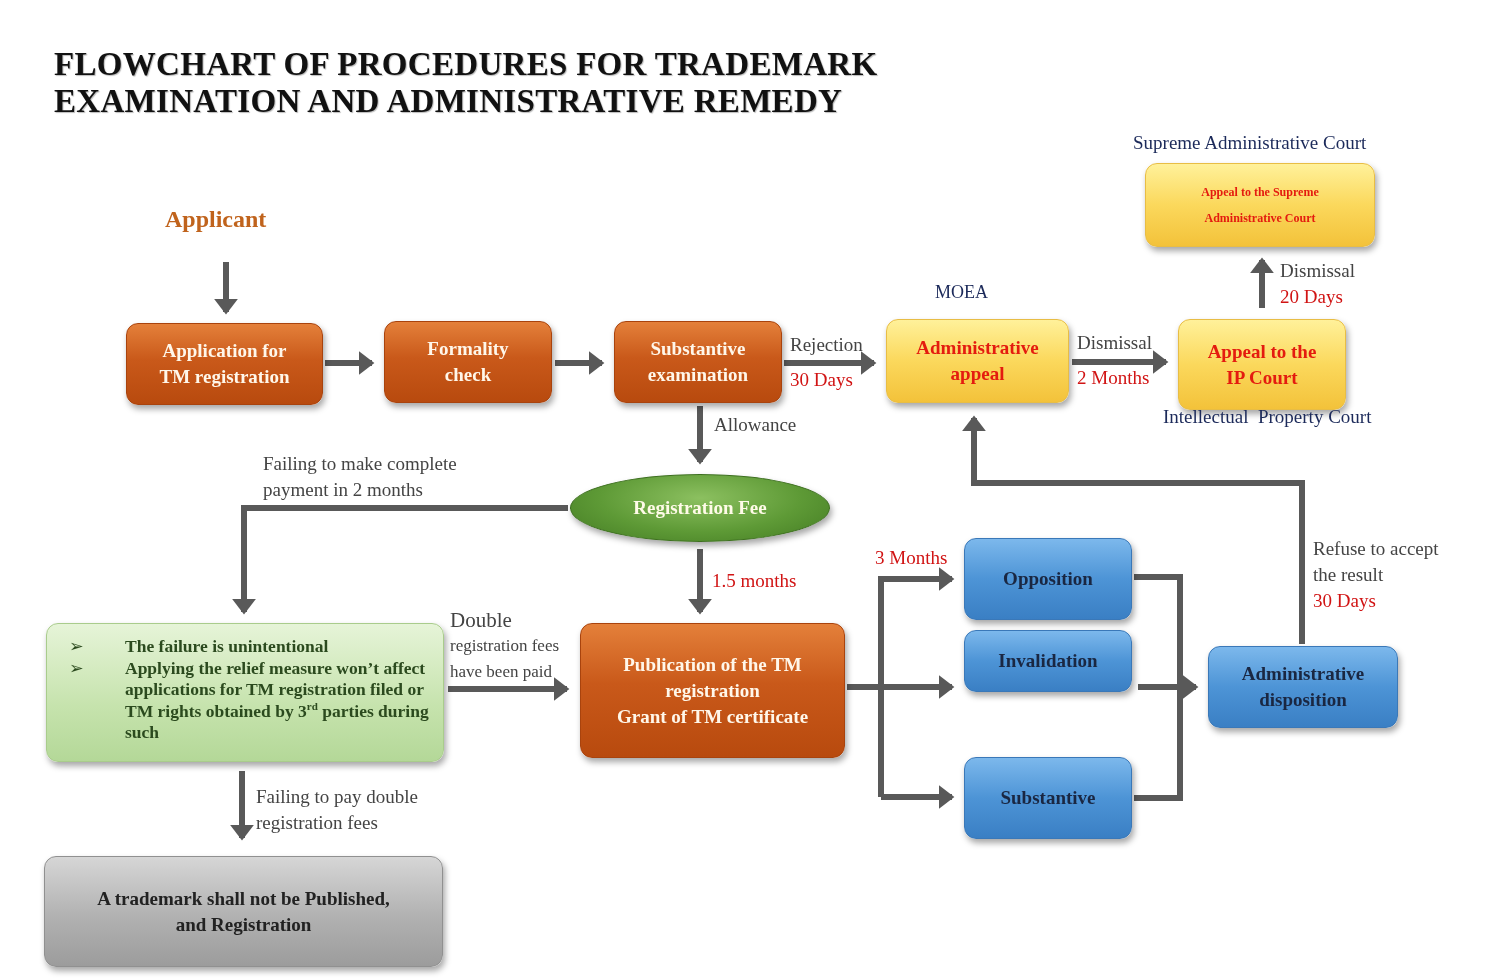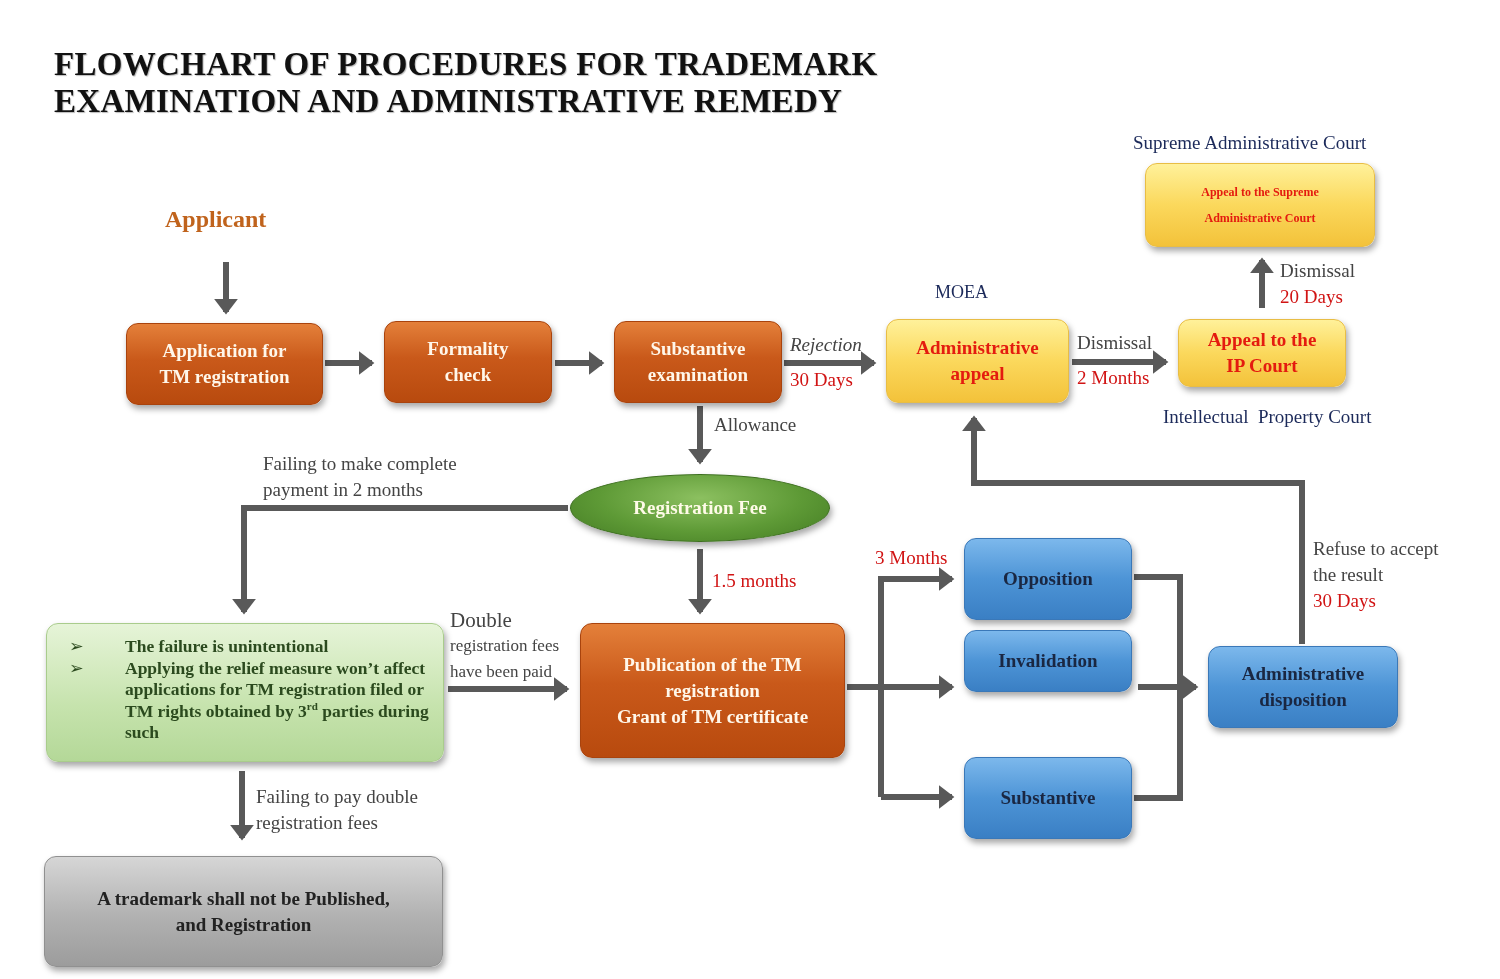--- a/index.html
+++ b/index.html
@@ -89,38 +89,38 @@
       <div>Substantive</div>
   <div>examination</div>
     </div>
 </div>
 <div class="node yellow" style="left:886px;top:319px;width:183px;height:84px;">
   <div>
       <div>Administrative</div>
   <div>appeal</div>
     </div>
 </div>
-<div class="node yellow" style="left:1178px;top:319px;width:168px;height:68px;">
+<div class="node yellow" style="left:1178px;top:319px;width:168px;height:91px;">
   <div>
       <div>Appeal to the</div>
   <div>IP Court</div>
     </div>
 </div>
 <div class="node yellow" style="left:1145px;top:163px;width:230px;height:84px;font-size:12px;">
   <div>
       <div>Appeal to the Supreme</div>
   <div>Administrative Court</div>
     </div>
 </div>
 
 <div class="lbl navy" style="left:935px;top:279px;font-size:18px;">MOEA</div>
 <div class="lbl navy" style="left:1133px;top:130px;">Supreme Administrative Court</div>
 <div class="lbl navy" style="left:1163px;top:404px;white-space:pre;">Intellectual  Property Court</div>
 
-<div class="lbl" style="left:790px;top:332px;font-style:italic;">Rejection</div>
+<div class="lbl" style="left:790px;top:332px;">Rejection</div>
 <div class="lbl red" style="left:790px;top:367px;">30 Days</div>
 <div class="lbl" style="left:1077px;top:330px;">Dismissal</div>
 <div class="lbl red" style="left:1077px;top:365px;">2 Months</div>
 <div class="lbl" style="left:1280px;top:258px;">Dismissal</div>
 <div class="lbl red" style="left:1280px;top:284px;">20 Days</div>
 <div class="lbl" style="left:714px;top:412px;">Allowance</div>
 
 <div class="node green-ellipse" style="left:570px;top:474px;width:260px;height:68px;">
   <span>Registration Fee</span>
 </div>

